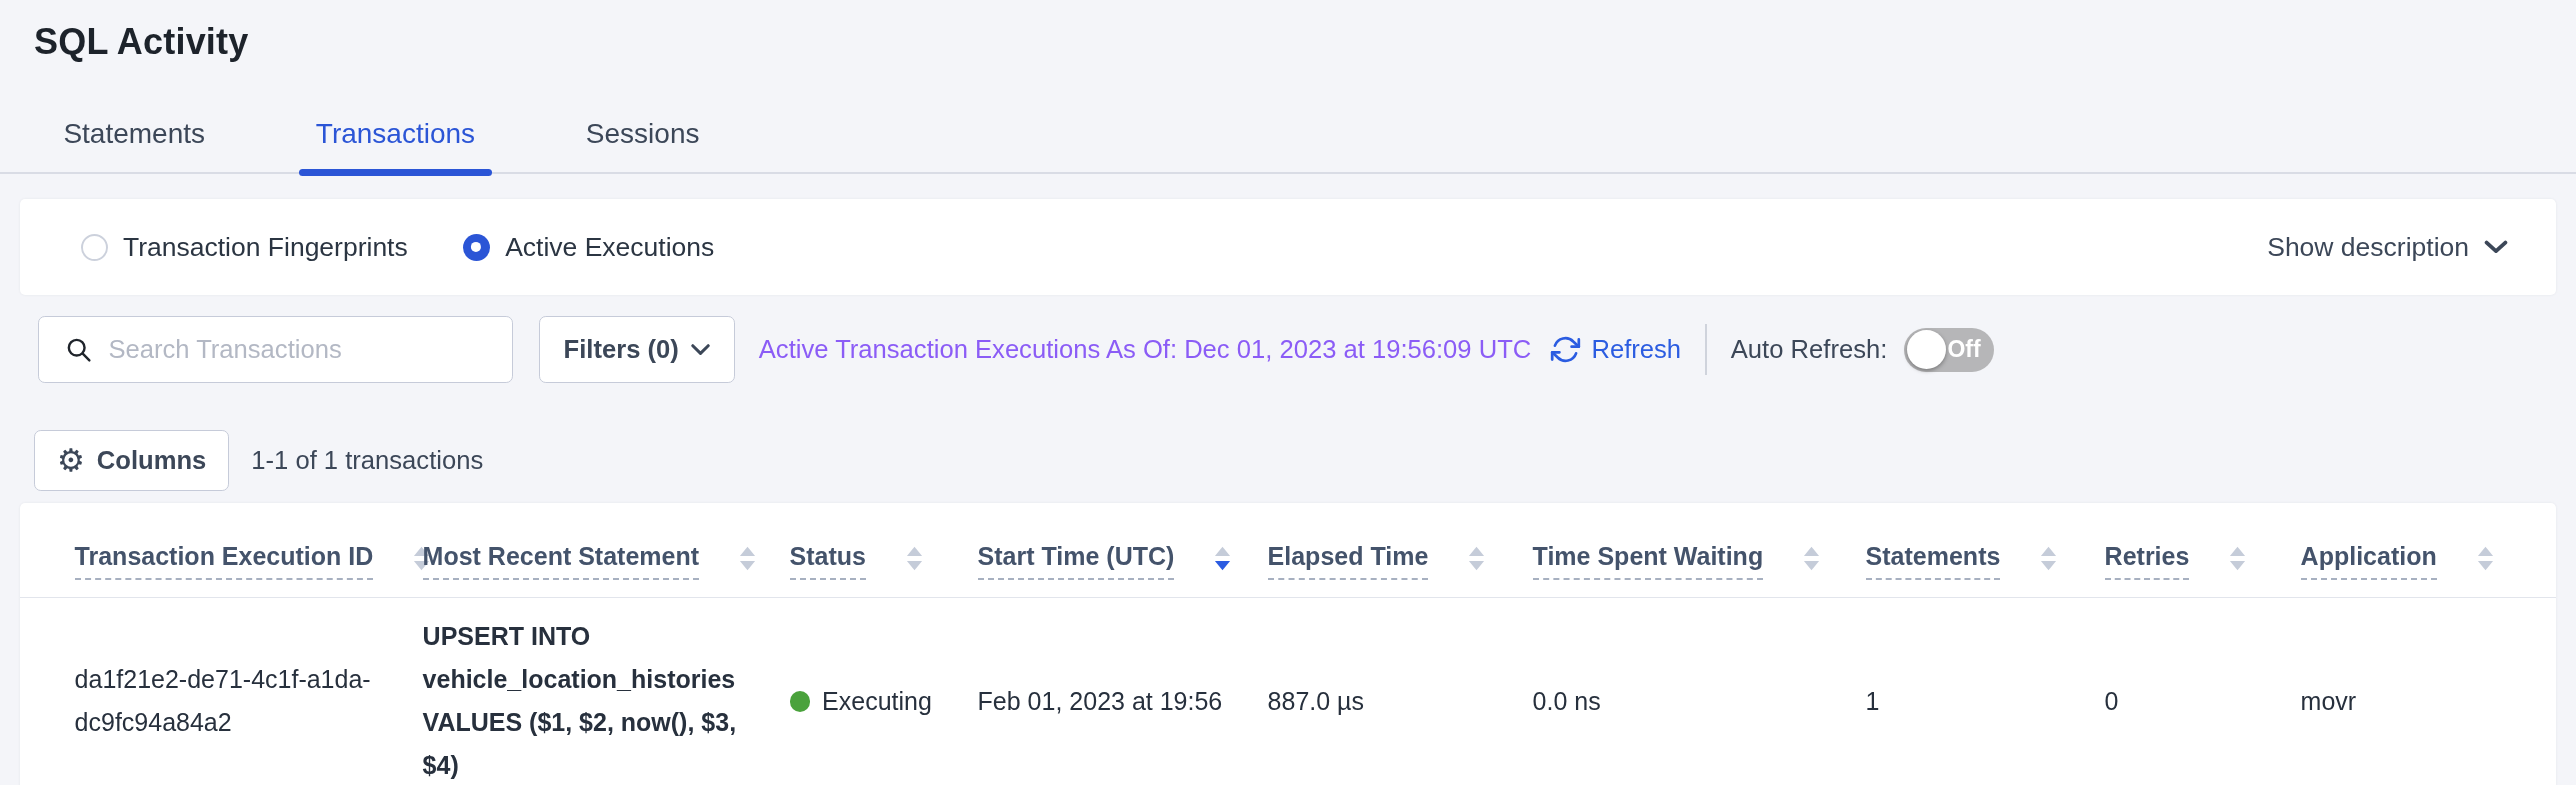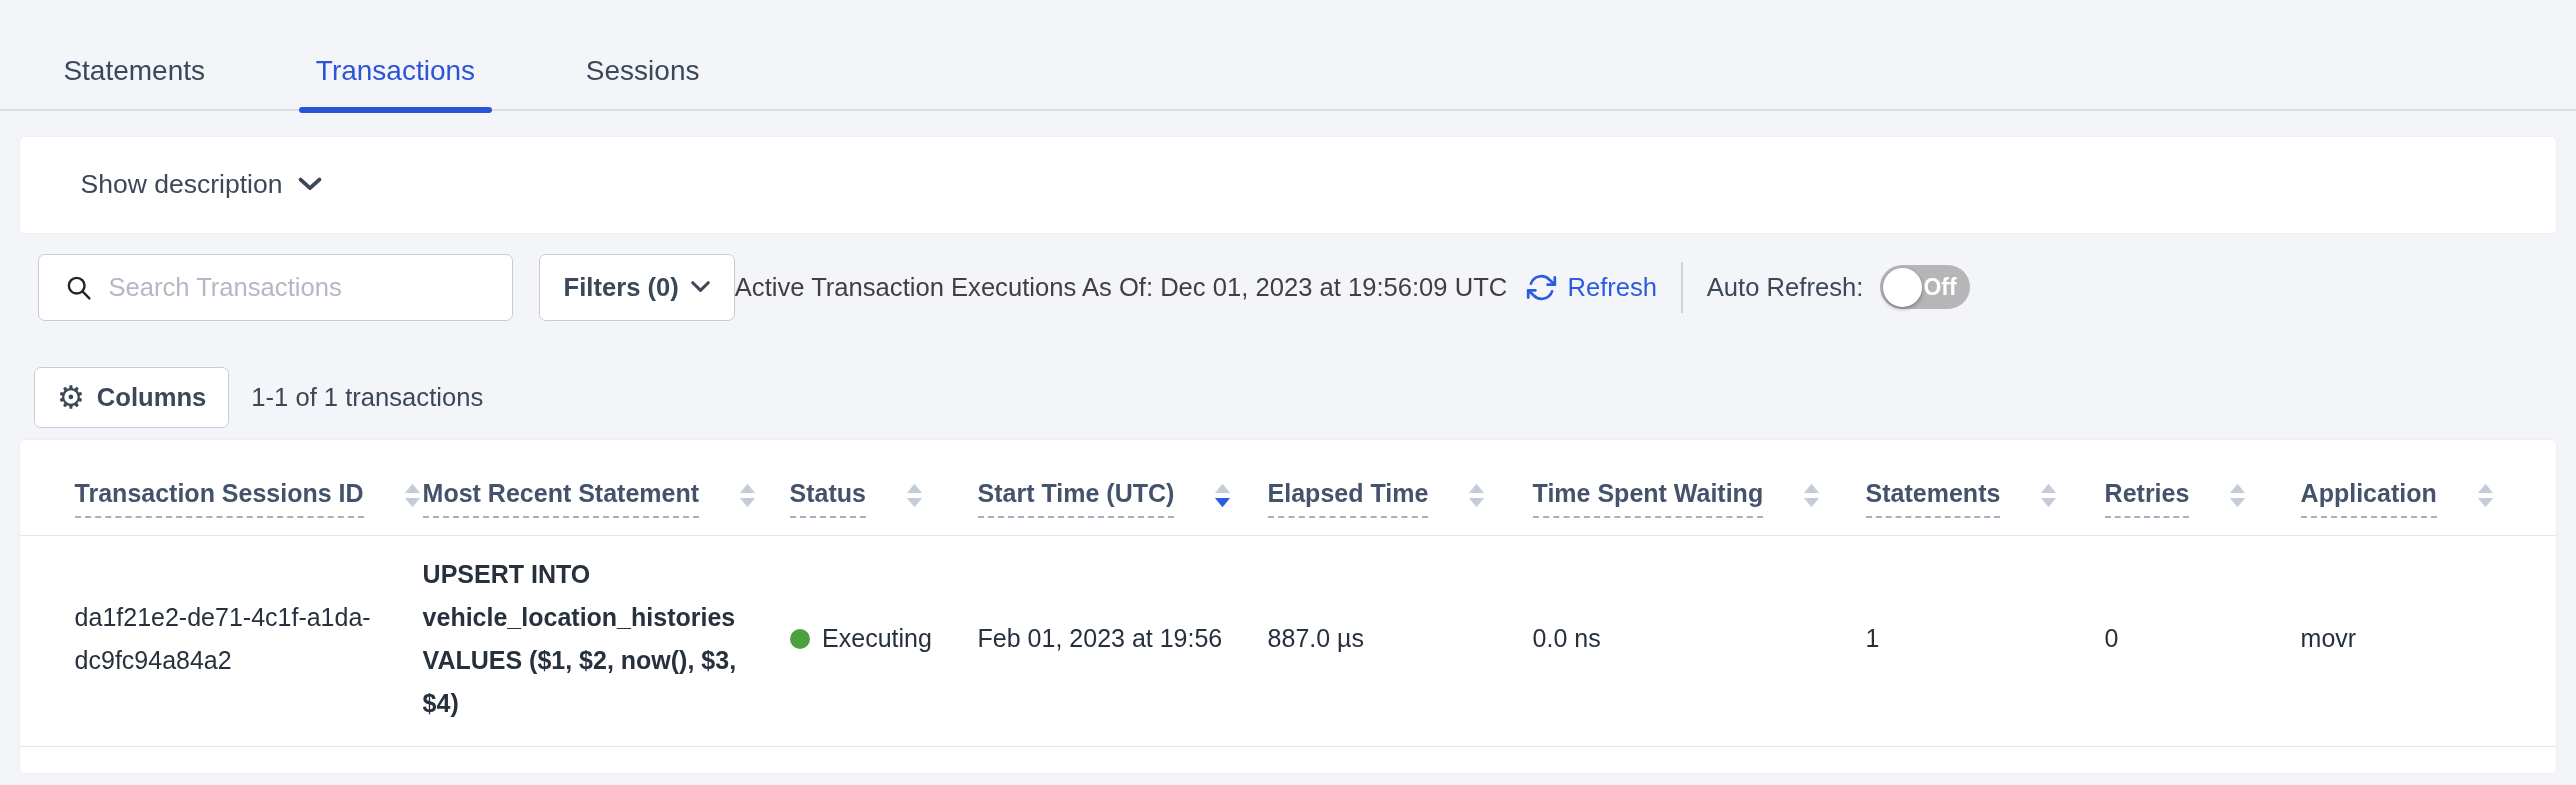--- a/index.html
+++ b/index.html
@@ -83,21 +83,21 @@
     font-family:"Liberation Sans", sans-serif;
     font-size:25.6px; color:#27303d; background:transparent;
   }
   .search-box input::placeholder { color:#b3b8c4; }
   .filters-btn {
     margin-left:25.6px; height:67px; padding:0 24px;
     background:#fff; border:1.7px solid #c6cbd9; border-radius:6.8px;
     display:flex; align-items:center; gap:12px; cursor:pointer;
   }
   .filters-label { font-size:25.6px; font-weight:700; color:#3c4758; }
-  .asof-text { font-size:25.6px; color:#404040; white-space:nowrap; }
+  .asof-text { margin-left:24px; font-size:25.6px; color:#8b5cf6; white-space:nowrap; }
   .refresh-btn { margin-left:19px; display:flex; align-items:center; gap:10.2px; cursor:pointer; }
   .refresh-label { font-size:25.6px; color:#2b5ce1; }
   .v-divider { width:1.7px; height:51px; background:#cfd3dc; margin:0 24px; }
   .auto-refresh-label { font-size:25.6px; color:#3c4758; white-space:nowrap; }
   .toggle {
     margin-left:17px; width:90px; height:44px; border-radius:22px;
     background:#b6b6b8; position:relative; cursor:pointer;
     display:flex; align-items:center; justify-content:flex-end;
     padding-right:13.7px;
   }
@@ -145,28 +145,39 @@
     margin-right:12px; flex:0 0 auto;
   }
   .stmt-text { max-width:350px;font-weight:bold; }
   .id-text { max-width:333px; }
 </style>
 </head>
 <body>
 
 <div class="page">
 
+  <h1 class="page-title">SQL Activity</h1>
 
   <div class="tab-bar">
     <div class="tab">Statements</div>
     <div class="tab active">Transactions</div>
     <div class="tab">Sessions</div>
   </div>
 
   <div class="view-row card">
+    <div class="radio-group">
+      <div class="radio-option">
+        <span class="radio-circle"></span>
+        <span class="radio-label">Transaction Fingerprints</span>
+      </div>
+      <div class="radio-option">
+        <span class="radio-circle checked"></span>
+        <span class="radio-label">Active Executions</span>
+      </div>
+    </div>
     <div class="show-desc">
       <span class="show-desc-label">Show description</span>
       <svg width="24" height="14.5" viewBox="0 0 28 17">
         <polyline points="3,3 14,13 25,3" fill="none" stroke="#3c4758" stroke-width="4.5" stroke-linecap="round" stroke-linejoin="round"></polyline>
       </svg>
     </div>
   </div>
 
   <div class="toolbar">
     <div class="search-box">
@@ -225,21 +236,21 @@
           <col style="width:265px">
           <col style="width:333px">
         <col style="width:239px">
           <col style="width:196px">
           <col>
       </colgroup>
       <thead>
         <tr>
           <th class="first">
             <div class="th-inner">
-              <span class="th-label">Transaction Sessions ID</span>
+              <span class="th-label">Transaction Execution ID</span>
               <svg class="sort-arrows" width="19" height="27" viewBox="0 0 22 32">
                 <polygon class="tri tri-up" points="11,2 20,13 2,13"></polygon>
                   <polygon class="tri tri-down" points="2,19 20,19 11,30"></polygon>
               </svg>
             </div>
           </th>
           <th>
             <div class="th-inner">
               <span class="th-label">Most Recent Statement</span>
               <svg class="sort-arrows" width="19" height="27" viewBox="0 0 22 32">

